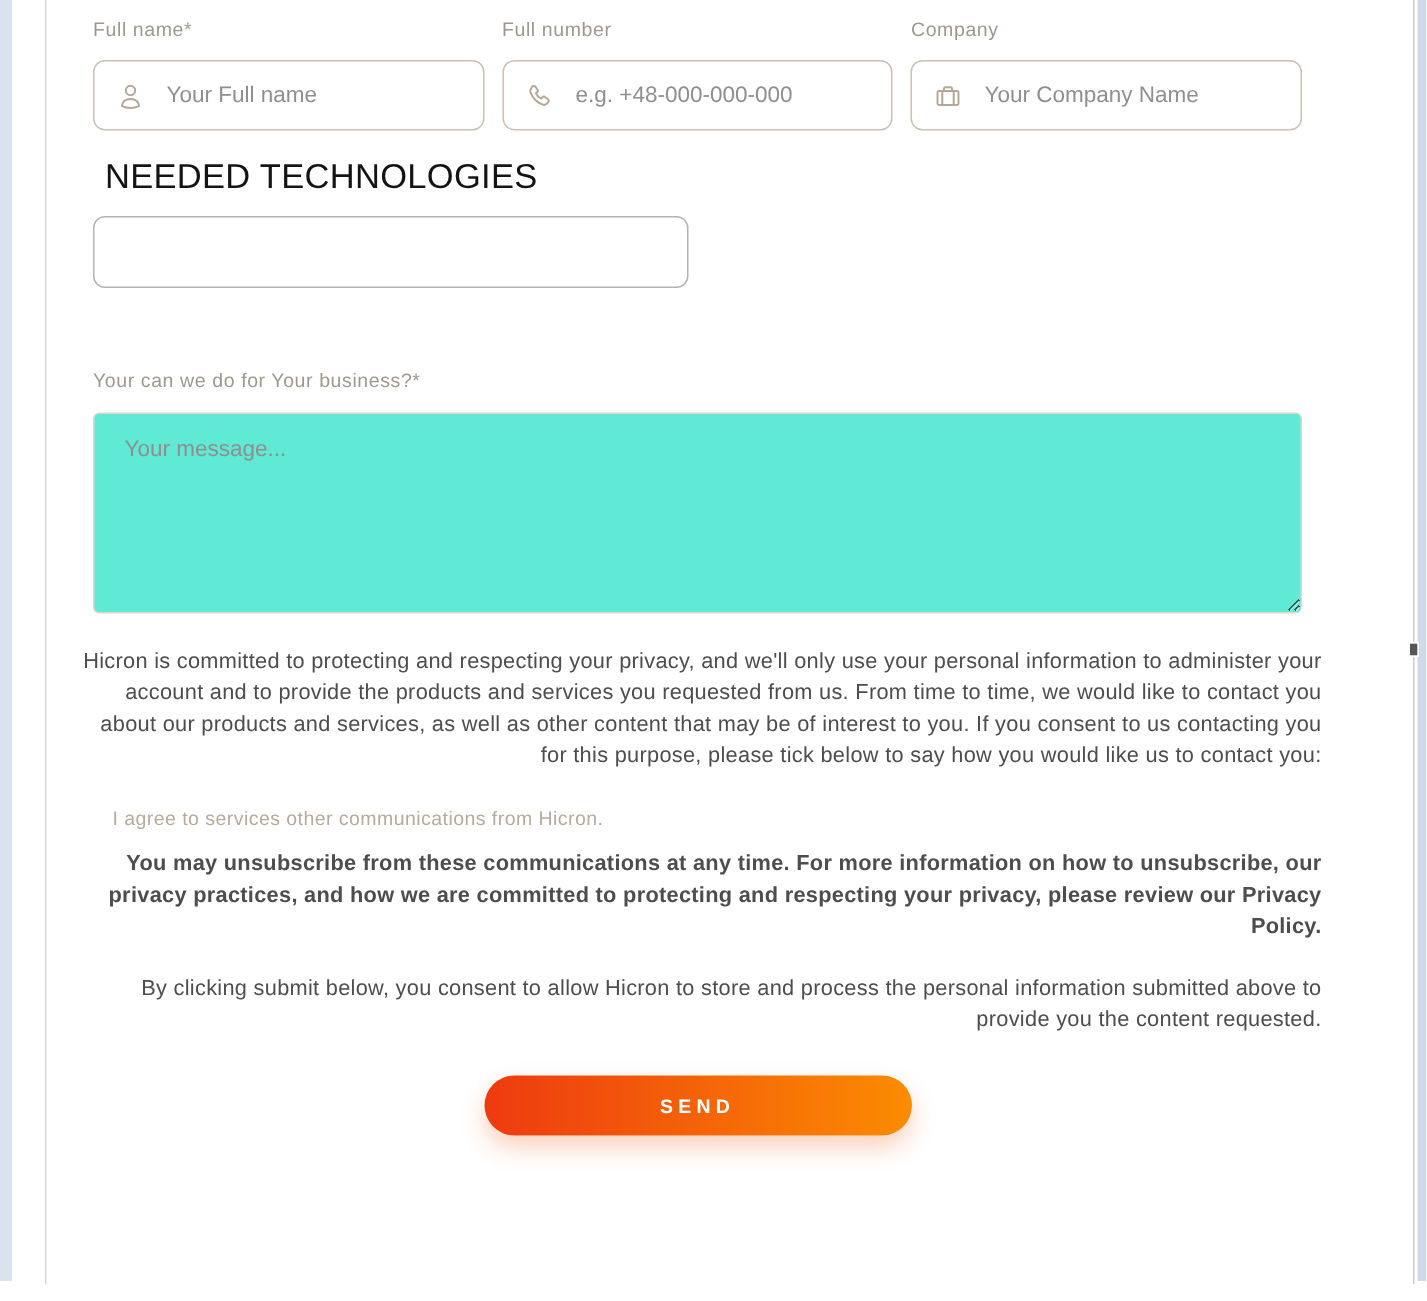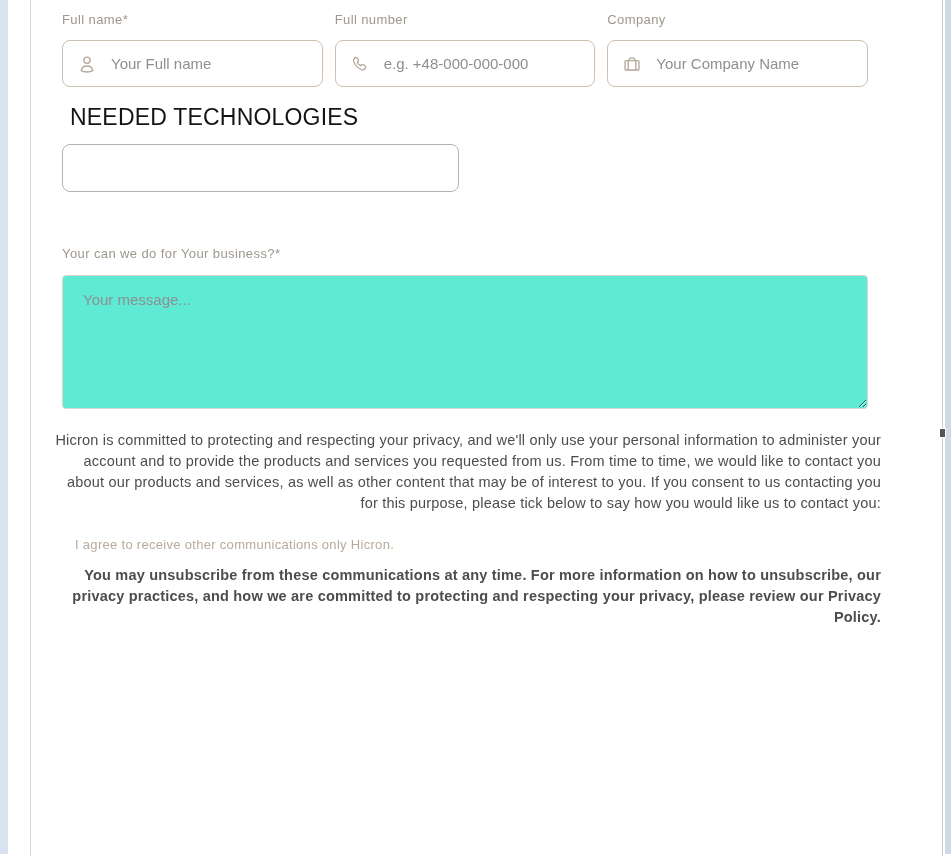--- a/index.html
+++ b/index.html
@@ -111,19 +111,21 @@
   </div>
 
   <h2 class="tech-heading">NEEDED TECHNOLOGIES</h2>
   <input class="tech-input" type="text" style="">
 
   <label class="msg-label">Your can we do for Your business?*</label>
   <textarea class="msg-textarea" placeholder="Your message..." style=""></textarea>
 
   <p class="legal first">Hicron is committed to protecting and respecting your privacy, and we'll only use your personal information to administer your account and to provide the products and services you requested from us. From time to time, we would like to contact you about our products and services, as well as other content that may be of interest to you. If you consent to us contacting you for this purpose, please tick below to say how you would like us to contact you:</p>
 
-  <div class="agree-row">I agree to receive other communications only Hicron.</div>
+  <div class="agree-row">I agree to services other communications from Hicron.</div>
 
   <p class="legal second">You may unsubscribe from these communications at any time. For more information on how to unsubscribe, our privacy practices, and how we are committed to protecting and respecting your privacy, please review our Privacy Policy.</p>
 
+  <p class="legal third">By clicking submit below, you consent to allow Hicron to store and process the personal information submitted above to provide you the content requested.</p>
 
+  <button class="send-btn" style="background: linear-gradient(90deg, rgb(238, 58, 16), rgb(251, 140, 0));">SEND</button>
 
 </div>
 
 </body></html>

